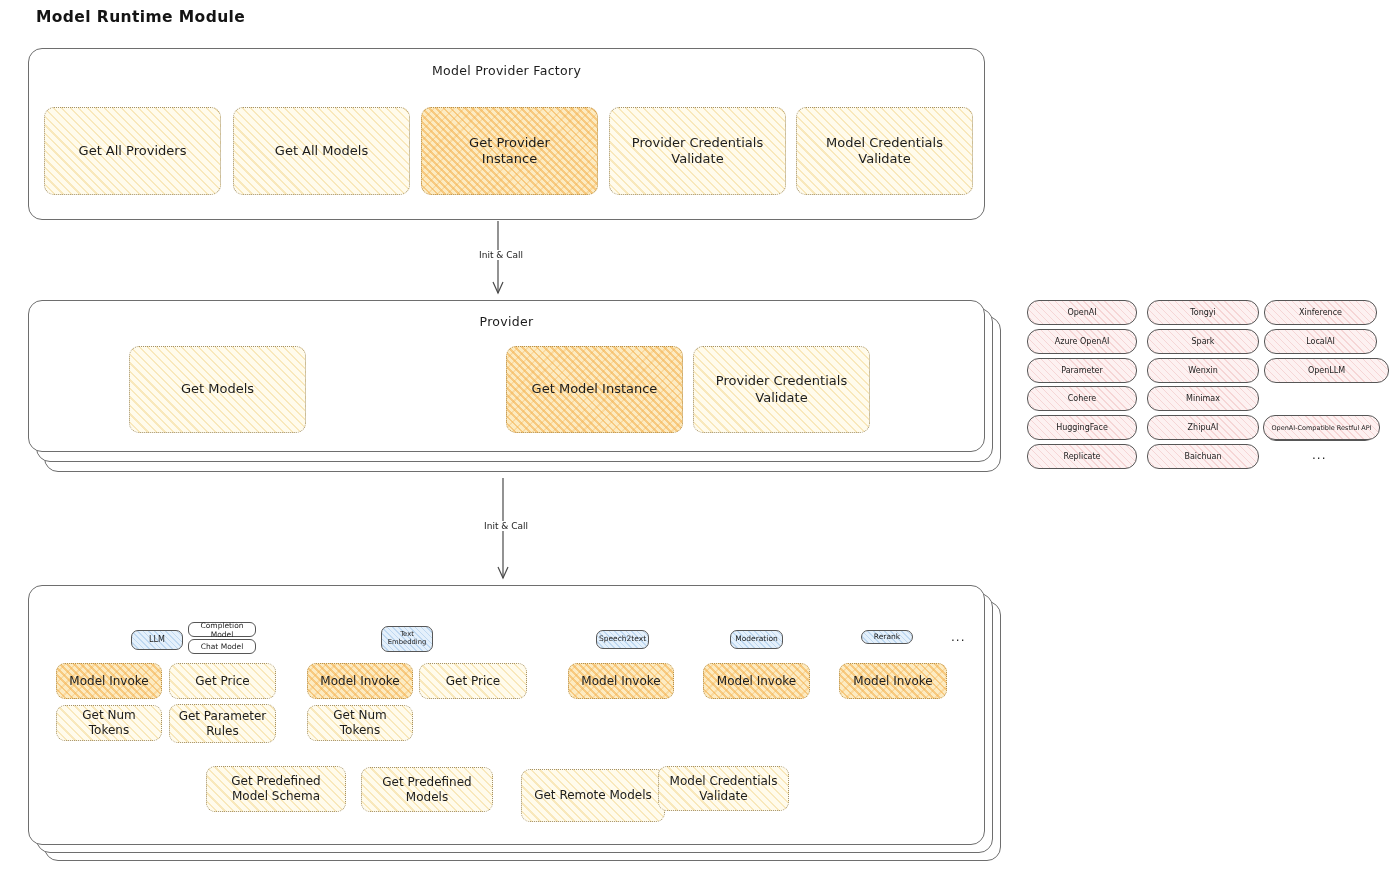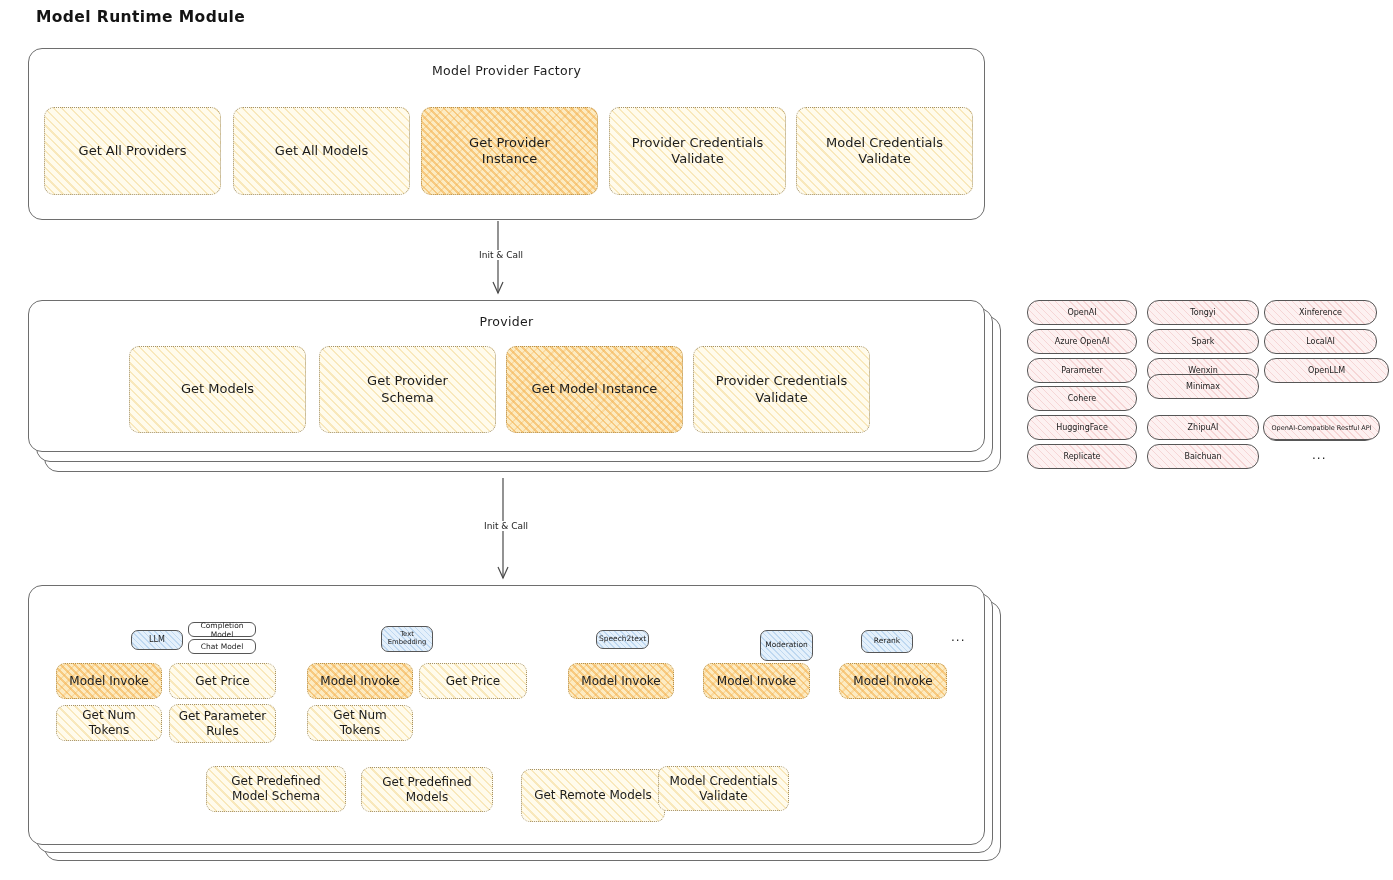--- a/index.html
+++ b/index.html
@@ -76,37 +76,36 @@
     <line x1="8" y1="0" x2="8" y2="72" stroke="#4a4a4a" stroke-width="1.2"></line>
     <polyline points="3,61 8,72 13,61" fill="none" stroke="#4a4a4a" stroke-width="1.2"></polyline>
   </svg>
   <div class="arrow-label" style="left:455px;top:250px;width:86px;">Init &amp; Call</div>
 
   <div class="frame" style="left:44px;top:316px;width:957px;height:156px;"></div>
   <div class="frame" style="left:36px;top:308px;width:957px;height:154px;"></div>
   <div class="frame" style="left:28px;top:300px;width:957px;height:152px;">
     <div class="frame-label" style="top:13px;">Provider</div>
     <div class="ybox" style="left:100px;top:45px;width:177px;height:87px;">Get Models</div>
-    <div class="ybox" style="left:290px;top:45px;width:177px;height:87px;">Get Provider Schema</div>
     <div class="ybox hl" style="left:477px;top:45px;width:177px;height:87px;">Get Model Instance</div>
     <div class="ybox" style="left:664px;top:45px;width:177px;height:87px;">Provider Credentials Validate</div>
   </div>
 
   <div style="position:absolute;left:1027px;top:300px;width:366px;height:180px;">
     <div class="chip" style="left:0px;top:0px;width:110px;height:25px;">OpenAI</div>
     <div class="chip" style="left:0px;top:29px;width:110px;height:25px;">Azure OpenAI</div>
     <div class="chip" style="left:0px;top:58px;width:110px;height:25px;">Parameter</div>
     <div class="chip" style="left:0px;top:86px;width:110px;height:25px;">Cohere</div>
     <div class="chip" style="left:0px;top:115px;width:110px;height:25px;">HuggingFace</div>
     <div class="chip" style="left:0px;top:144px;width:110px;height:25px;">Replicate</div>
 
     <div class="chip" style="left:120px;top:0px;width:112px;height:25px;">Tongyi</div>
     <div class="chip" style="left:120px;top:29px;width:112px;height:25px;">Spark</div>
     <div class="chip" style="left:120px;top:58px;width:112px;height:25px;text-align:center;">Wenxin</div>
-    <div class="chip" style="left:120px;top:74px;width:112px;height:25px;">Minimax</div>
+    <div class="chip" style="left:120px;top:86px;width:112px;height:25px;">Minimax</div>
     <div class="chip" style="left:120px;top:115px;width:112px;height:25px;">ZhipuAI</div>
     <div class="chip" style="left:120px;top:144px;width:112px;height:25px;">Baichuan</div>
 
     <div class="chip" style="left:237px;top:0px;width:113px;height:25px;">Xinference</div>
     <div class="chip" style="left:237px;top:29px;width:113px;height:25px;">LocalAI</div>
     <div class="chip" style="left:237px;top:58px;width:125px;height:25px;">OpenLLM</div>
     <div class="chip" style="left:237px;top:86px;width:113px;height:25px;margin-top:30px;">ChatGLM</div>
     <div class="chip" style="left:236px;top:115px;width:117px;height:25px;font-size:6.5px;">OpenAI-Compatible Restful API</div>
     <div class="dots" style="left:285px;top:148px;">...</div>
   </div>
@@ -119,22 +118,22 @@
 
   <div class="frame" style="left:44px;top:601px;width:957px;height:260px;"></div>
   <div class="frame" style="left:36px;top:593px;width:957px;height:260px;"></div>
   <div class="frame" style="left:28px;top:585px;width:957px;height:260px;">
 
     <div class="tag" style="left:102px;top:44px;width:52px;height:20px;font-size:8px;">LLM</div>
     <div class="wtag" style="left:159px;top:36px;width:68px;height:15px;">Completion Model</div>
     <div class="wtag" style="left:159px;top:53px;width:68px;height:15px;">Chat Model</div>
     <div class="tag" style="left:352px;top:40px;width:52px;height:26px;font-size:6.8px;">Text Embedding</div>
     <div class="tag" style="left:567px;top:44px;width:53px;height:19px;">Speech2text</div>
-    <div class="tag" style="left:701px;top:44px;width:53px;height:31px;margin-left:30px;">Moderation</div>
-    <div class="tag" style="left:832px;top:44px;width:52px;height:23px;">Rerank</div>
+    <div class="tag" style="left:701px;top:44px;width:53px;height:19px;">Moderation</div>
+    <div class="tag" style="left:832px;top:44px;width:52px;height:14px;">Rerank</div>
     <div class="dots" style="left:922px;top:44px;">...</div>
 
     <div class="ybox hl fn" style="left:27px;top:77px;width:106px;height:36px;">Model Invoke</div>
     <div class="ybox fn" style="left:140px;top:77px;width:107px;height:36px;">Get Price</div>
     <div class="ybox hl fn" style="left:278px;top:77px;width:106px;height:36px;">Model Invoke</div>
     <div class="ybox fn" style="left:390px;top:77px;width:108px;height:36px;">Get Price</div>
     <div class="ybox hl fn" style="left:539px;top:77px;width:106px;height:36px;">Model Invoke</div>
     <div class="ybox hl fn" style="left:674px;top:77px;width:107px;height:36px;">Model Invoke</div>
     <div class="ybox hl fn" style="left:810px;top:77px;width:108px;height:36px;">Model Invoke</div>
 

